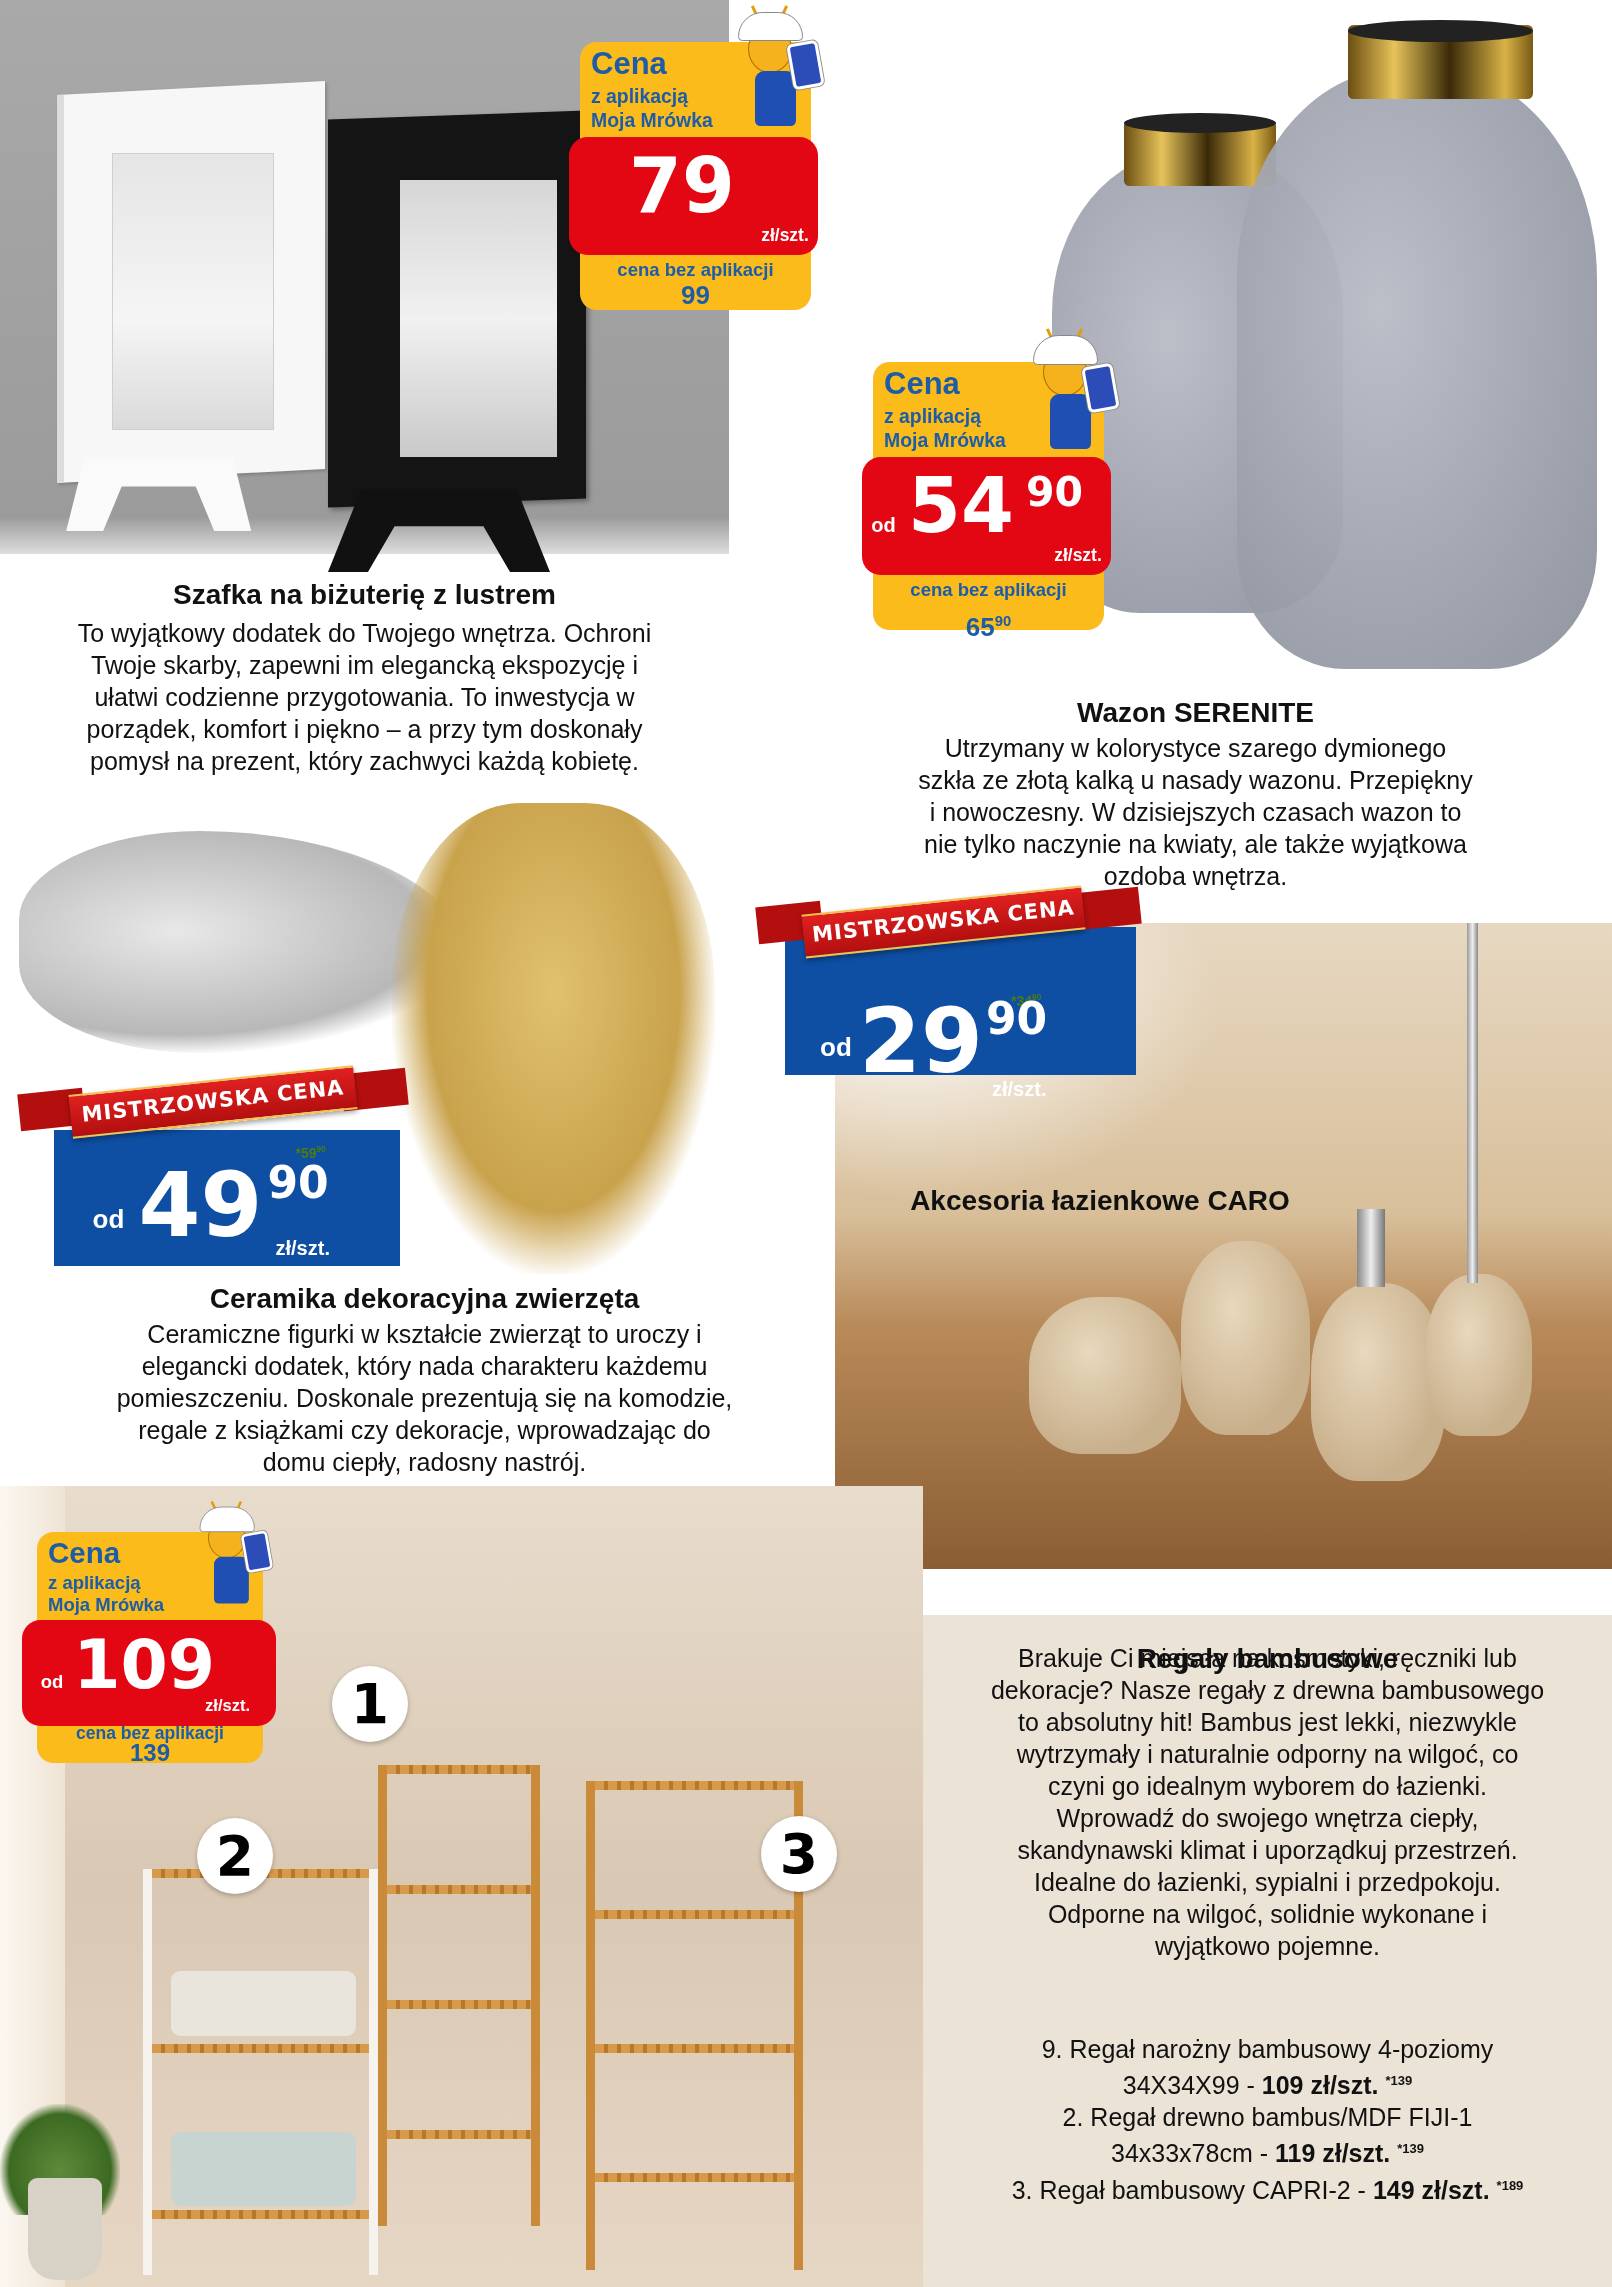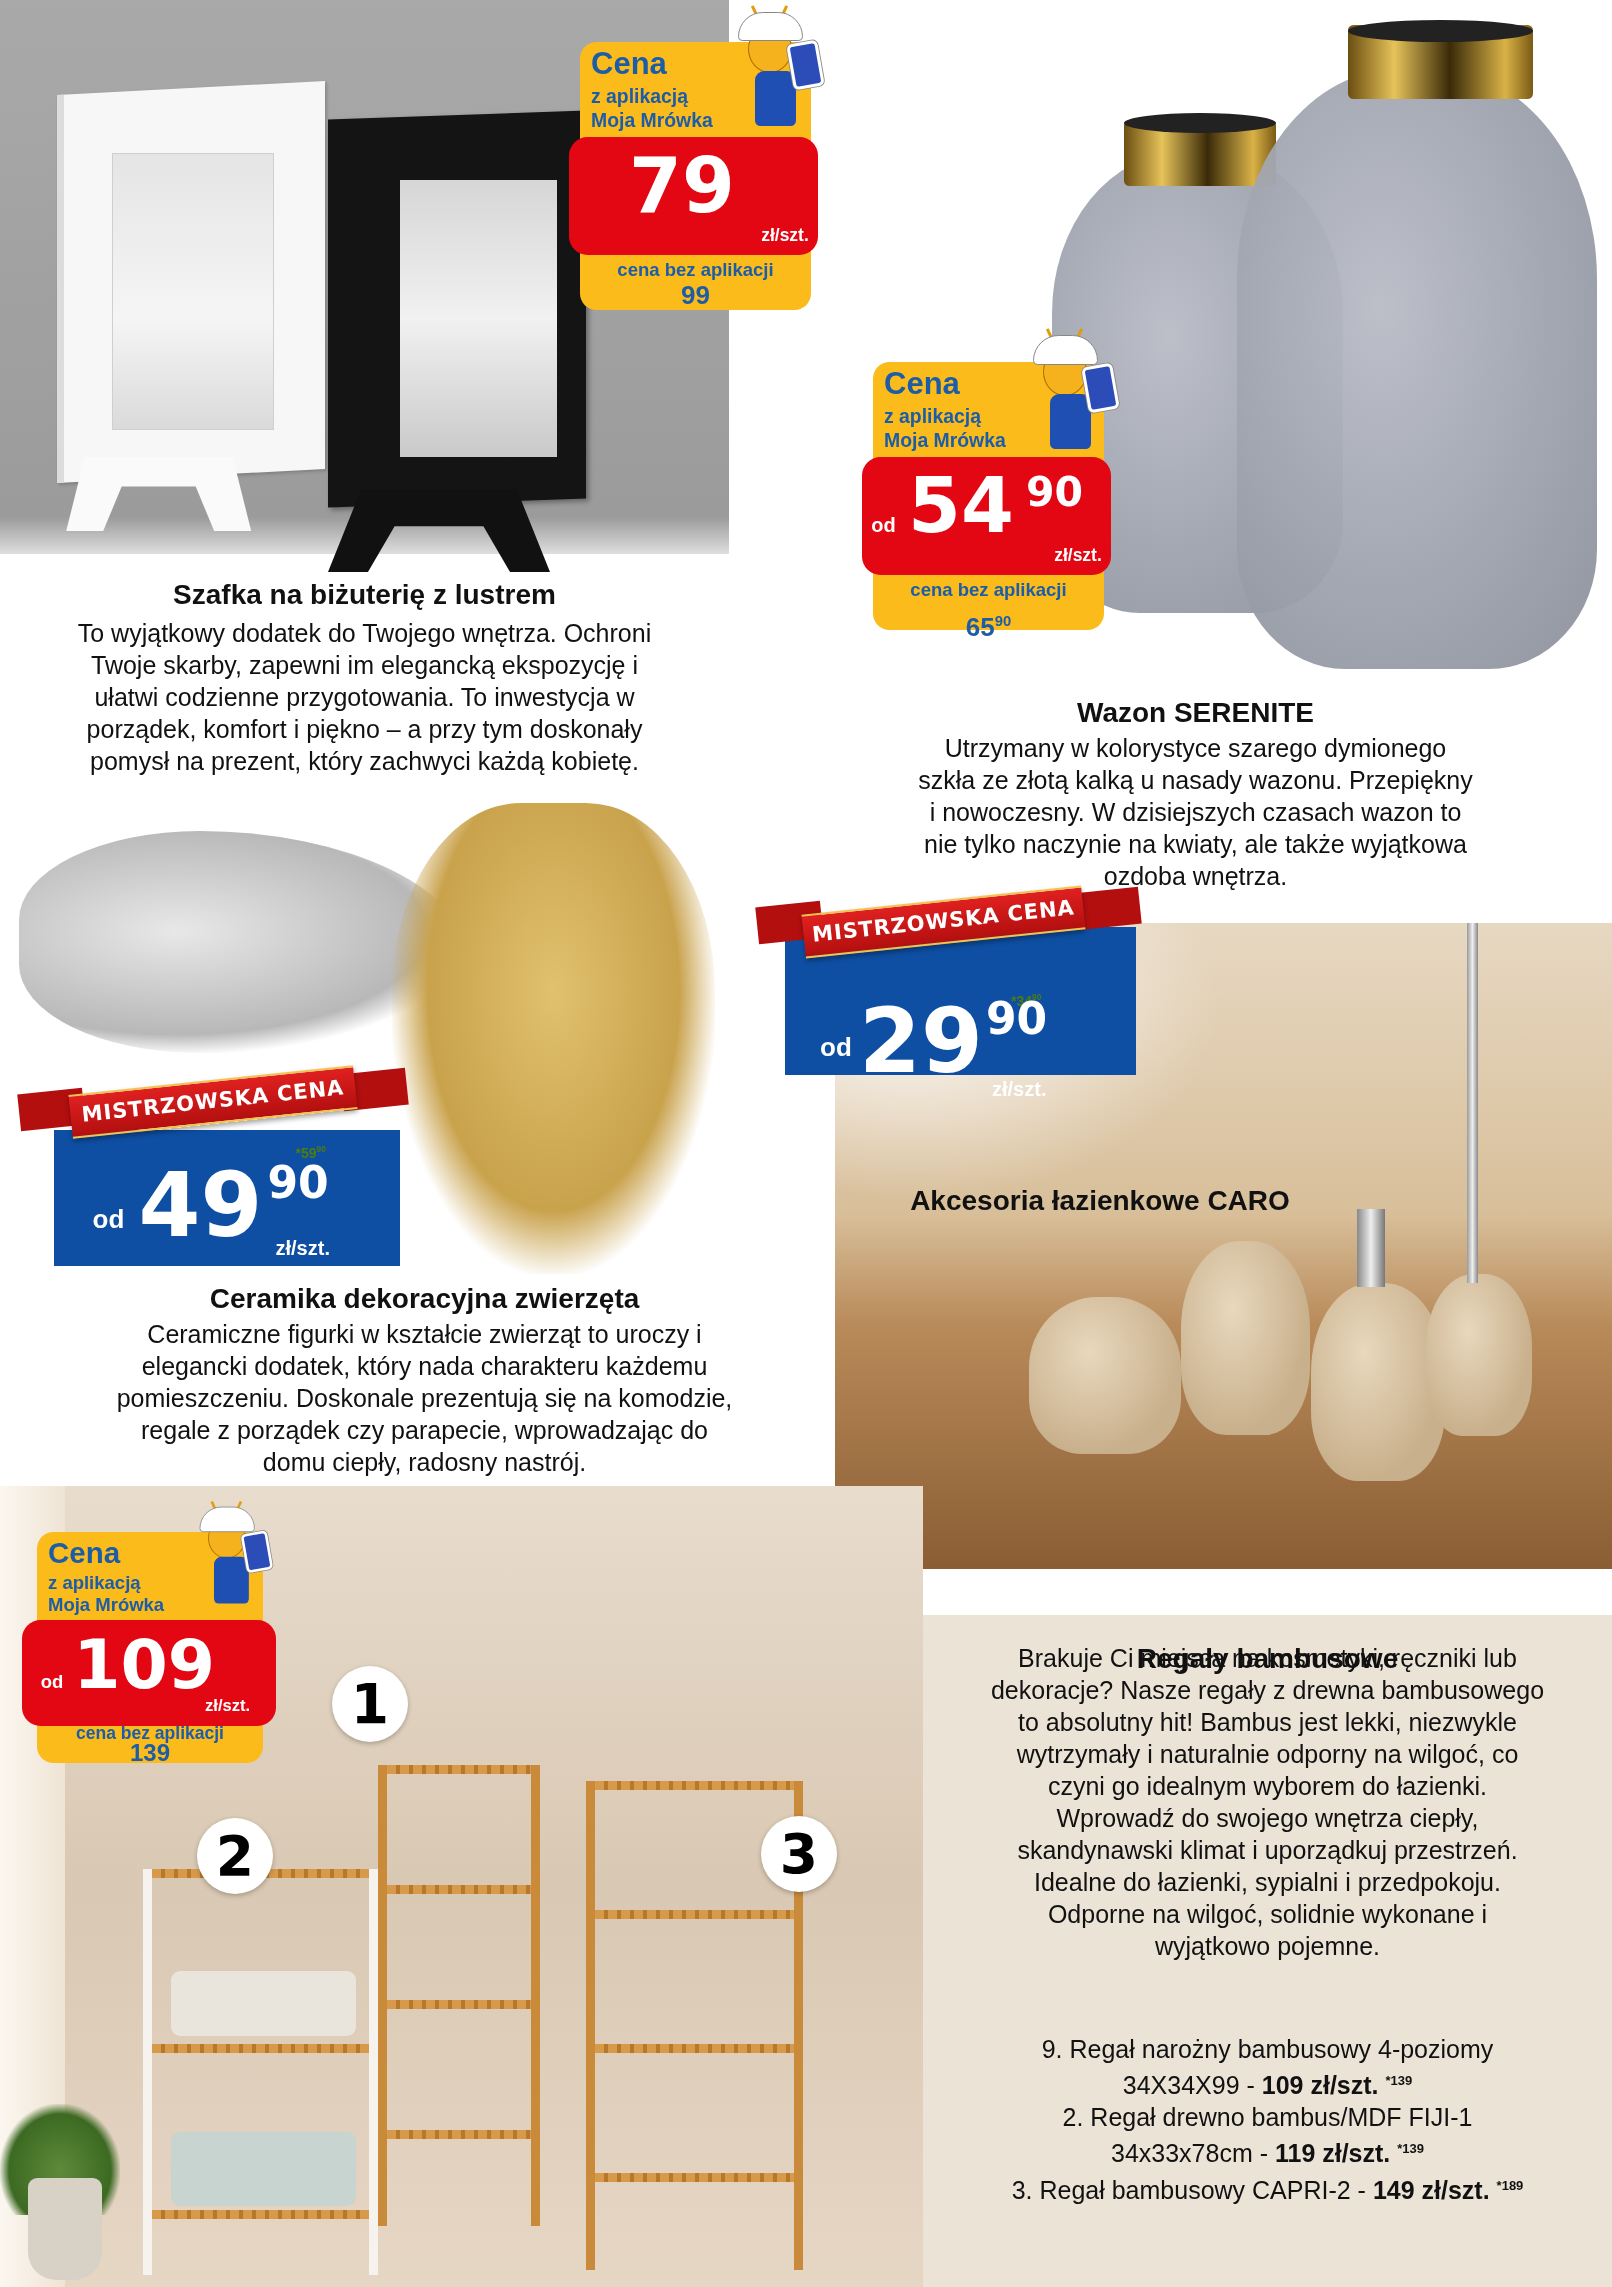--- a/index.html
+++ b/index.html
@@ -190,21 +190,21 @@
   <div class="mc-int" style="left:120px; top:109px;">49</div>
   <div class="mc-sup" style="left:249px; top:109px;">90</div>
   <div class="mc-unit" style="left:257px; top:185px;">zł/szt.</div>
 </div>
 
 <div class="abs title" style="left:37px; top:1283px; width:775px;">Ceramika dekoracyjna zwierzęta</div>
 <div class="abs desc" style="left:37px; top:1318px; width:775px;">
   <div>Ceramiczne figurki w kształcie zwierząt to uroczy i</div>
   <div>elegancki dodatek, który nada charakteru każdemu</div>
   <div>pomieszczeniu. Doskonale prezentują się na komodzie,</div>
-  <div>regale z porządek czy parapecie, wprowadzając do</div>
+  <div>regale z książkami czy dekoracje, wprowadzając do</div>
   <div>domu ciepły, radosny nastrój.</div>
 </div>
 
 <div class="abs photo-caro"></div>
 <div class="abs caro-fade"></div>
 <div class="abs caro-item" style="left:1029px; top:1297px; width:152px; height:157px;"></div>
 <div class="abs caro-item" style="left:1181px; top:1241px; width:129px; height:194px;"></div>
 <div class="abs caro-item" style="left:1311px; top:1283px; width:134px; height:198px;"></div>
 <div class="abs" style="left:1357px; top:1209px; width:28px; height:78px; background:linear-gradient(90deg,#888,#eee,#777);"></div>
 <div class="abs caro-item" style="left:1426px; top:1274px; width:106px; height:162px;"></div>

